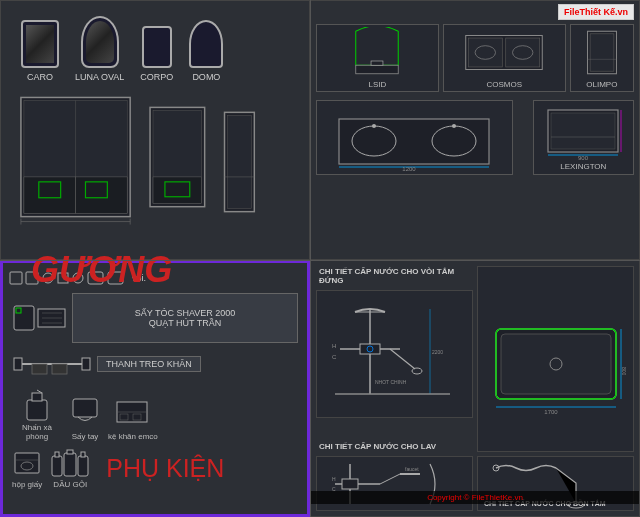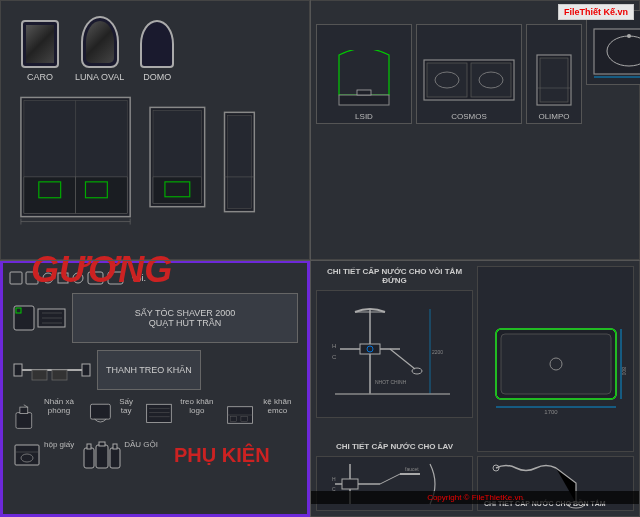--- a/index.html
+++ b/index.html
@@ -121,21 +121,21 @@
       margin-top: 12px;
       margin-left: 20px;
     }
 
     
     .top-right {
       background: #2c2f35;
       border: 1px solid #444;
       padding: 5px;
       display: flex;
-      flex-direction: row;
+      flex-direction: column;
       gap: 4px;
       position: relative;
     }
 
     .watermark {
       position: absolute;
       top: 3px;
       right: 5px;
       background: #e8e8e8;
       padding: 2px 5px;
@@ -184,35 +184,36 @@
 
     .icons-row {
       display: flex;
       gap: 8px;
       align-items: flex-end;
       padding: 2px 4px;
     }
 
     .icon-item {
       display: flex;
-      flex-direction: row;
+      flex-direction: column;
+      align-items: center;
       gap: 2px;
     }
 
     .icon-item-label {
       color: #bbb;
       font-size: 8px;
       text-align: center;
       max-width: 50px;
     }
 
     .phu-kien-text {
       color: #cc2222;
-      font-size: 20px;
-      font-weight: bold;
+      font-size: 25px;
+      font-weight: normal;
       margin-left: 8px;
     }
 
     
     .bottom-right {
       background: #2c2f35;
       border: 1px solid #444;
       padding: 5px;
       position: relative;
       display: flex;
@@ -269,21 +270,21 @@
       padding: 14px 8px;
       color: #ccc;
       font-size: 9px;
       text-align: center;
       flex: 1;
     }
 
     .thanh-treo-box {
       background: #383c44;
       border: 1px solid #666;
-      padding: 14px 8px;
+      padding: 2px 8px;
       color: #ccc;
       font-size: 9px;
       text-align: center;
     }
 
     .bl-top-icons {
       display: flex;
       gap: 4px;
       align-items: center;
     }
@@ -299,20 +300,24 @@
     <div class="mirror-items-row">
       <div class="mirror-item">
         <div class="mirror-shape shape-caro"></div>
         <span class="mirror-item-label">CARO</span>
       </div>
       <div class="mirror-item">
         <div class="mirror-shape shape-luna"></div>
         <span class="mirror-item-label">LUNA OVAL</span>
       </div>
       <div class="mirror-item">
+        <div class="mirror-shape shape-corpo"></div>
+        <span class="mirror-item-label">CORPO</span>
+      </div>
+      <div class="mirror-item">
         <div class="mirror-shape shape-domo"></div>
         <span class="mirror-item-label">DOMO</span>
       </div>
     </div>
 
     <div style="flex:1; display:flex; align-items:center; justify-content:center; position:relative;">
       <svg width="290" height="150" viewBox="0 0 290 150">
 
         <rect x="10" y="10" width="110" height="120" stroke="#888" stroke-width="1.5" fill="#1e2028"></rect>
         <rect x="13" y="13" width="104" height="114" stroke="#555" stroke-width="0.5" fill="#252830"></rect>
@@ -341,21 +346,21 @@
     </div>
 
     <div class="guong-text">GƯƠNG</div>
   </div>
 
   <div class="top-right">
     <div class="watermark">
       <span>File<span style="color:#e00">Thiết Kế</span>.vn</span>
     </div>
 
-    <div style="display:flex; gap:4px; height:100px; margin-top:18px;">
+    <div style="display:flex; gap:4px; height:68px; margin-top:18px;">
 
       <div class="drawing-cell" style="flex:1;">
         <svg width="90" height="60" viewBox="0 0 90 60">
 
           <path d="M20,5 Q45,-8 70,5 L70,45 L20,45 Z" stroke="#00cc00" stroke-width="1.2" fill="none"></path>
           <rect x="20" y="45" width="50" height="10" stroke="#888" stroke-width="1" fill="#1e2028"></rect>
 
           <rect x="38" y="40" width="14" height="5" stroke="#aaa" stroke-width="0.8" fill="#1e2028"></rect>
         </svg>
         <span class="drawing-cell-label">LSID</span>
@@ -471,29 +476,20 @@
       </div>
 
       <div class="icon-item">
         <svg width="30" height="36" viewBox="0 0 30 36">
           <rect x="3" y="5" width="24" height="18" stroke="#aaa" stroke-width="1" fill="#1e2028" rx="2"></rect>
           <path d="M8 23 Q15 30 22 23" stroke="#aaa" stroke-width="1" fill="none"></path>
         </svg>
         <span class="icon-item-label">Sấy tay</span>
       </div>
 
-      <div class="icon-item">
-        <svg width="35" height="36" viewBox="0 0 35 36">
-          <rect x="2" y="5" width="30" height="22" stroke="#aaa" stroke-width="1" fill="#1e2028"></rect>
-          <line x1="5" y1="10" x2="30" y2="10" stroke="#666" stroke-width="0.5"></line>
-          <line x1="5" y1="15" x2="30" y2="15" stroke="#666" stroke-width="0.5"></line>
-          <line x1="5" y1="20" x2="30" y2="20" stroke="#666" stroke-width="0.5"></line>
-        </svg>
-        <span class="icon-item-label">treo khăn logo</span>
-      </div>
 
       <div class="icon-item">
         <svg width="35" height="36" viewBox="0 0 35 36">
           <rect x="2" y="8" width="30" height="20" stroke="#aaa" stroke-width="1" fill="#1e2028"></rect>
           <line x1="2" y1="18" x2="32" y2="18" stroke="#666" stroke-width="0.5"></line>
           <rect x="5" y="20" width="8" height="6" stroke="#666" stroke-width="0.5" fill="none"></rect>
           <rect x="18" y="20" width="8" height="6" stroke="#666" stroke-width="0.5" fill="none"></rect>
         </svg>
         <span class="icon-item-label">kệ khăn emco</span>
       </div>
@@ -519,21 +515,21 @@
           <rect x="28" y="8" width="10" height="20" stroke="#aaa" stroke-width="1" fill="#1e2028" rx="2"></rect>
           <rect x="31" y="4" width="4" height="5" stroke="#aaa" stroke-width="1" fill="#1e2028"></rect>
         </svg>
         <span class="icon-item-label">DẦU GỘI</span>
       </div>
       <div class="phu-kien-text">PHỤ KIỆN</div>
     </div>
   </div>
 
   <div class="bottom-right">
-    <div style="display:flex; gap:4px; flex: 1; text-align: center;">
+    <div style="display:flex; gap:4px; flex: 1;">
 
       <div style="flex:1; display:flex; flex-direction:column; gap:4px;">
         <div class="section-header" style="font-size:8px;">CHI TIẾT CẤP NƯỚC CHO VÒI TẮM ĐỨNG</div>
 
         <div style="flex:1; position:relative; background:#252830; border:1px solid #444; display:flex; align-items:center; justify-content:center;">
           <svg width="130" height="100" viewBox="0 0 130 100">
 
             <line x1="40" y1="5" x2="40" y2="90" stroke="#aaa" stroke-width="1.5"></line>
 
             <path d="M25,8 Q40,2 55,8" stroke="#aaa" stroke-width="2" fill="none"></path>

